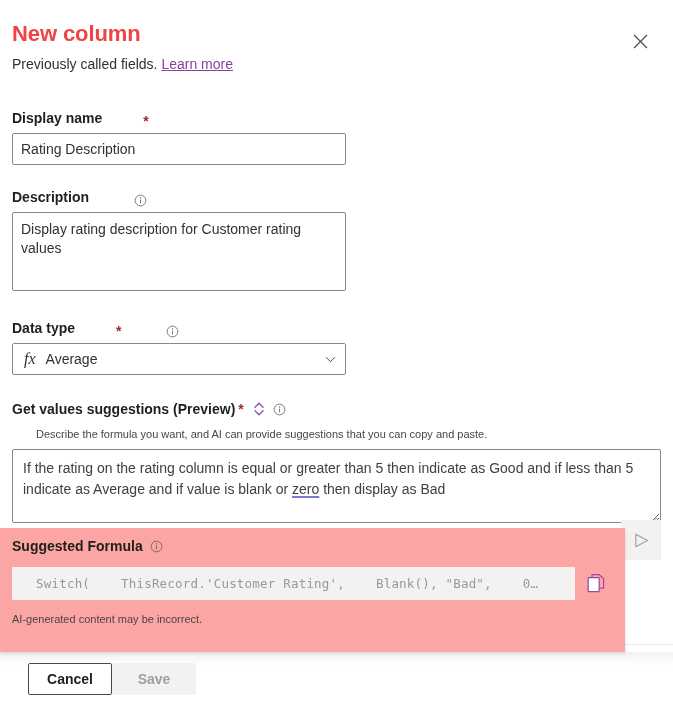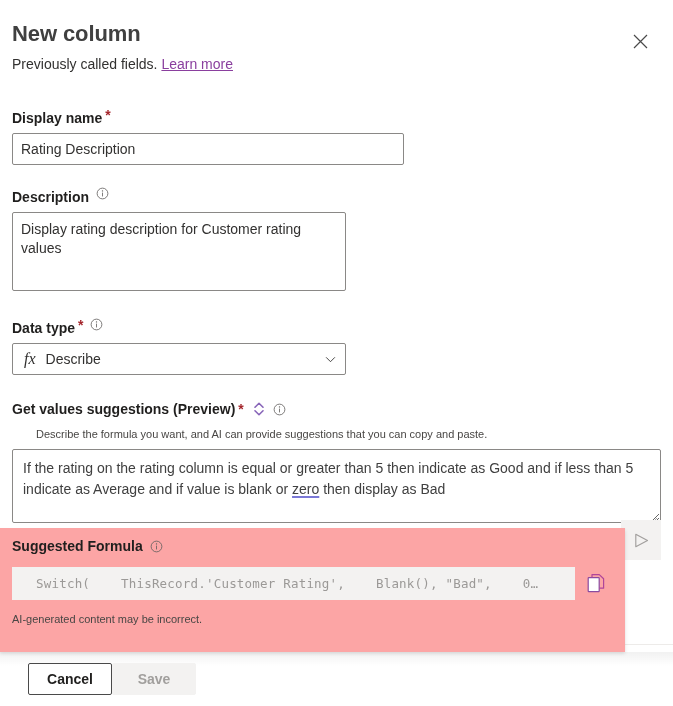--- a/index.html
+++ b/index.html
@@ -29,21 +29,21 @@
   
   .header {
     position: absolute;
     left: 12px;
     top: 20px;
     right: 12px;
   }
   .title {
     font-size: 22px;
     font-weight: 600;
-    color: #404040;
+    color: #ef4444;
     letter-spacing: -0.1px;
     line-height: 28px;
     margin: 0;
   }
   .subtitle {
     margin-top: 6px;
     font-size: 14px;
     color: #323130;
     line-height: 20px;
   }
@@ -72,23 +72,24 @@
     position: absolute;
     left: 12px;
     top: 108px;
     width: 649px;
   }
   .field-label {
     font-size: 14px;
     font-weight: 600;
     color: #201f1e;
     display: flex;
-    align-items: flex-start;
+    align-items: flex-end;
     line-height: 20px;
     margin-bottom: 5px;
+    gap: 38px;
   }
   .req {
     color: #a4262c;
     margin-left: 3px;
     font-weight: 600;
     font-size: 14px;
     line-height: 14px;
   }
   .info-icon {
     margin-left: 7px;
@@ -98,21 +99,21 @@
     cursor: pointer;
   }
   .sparkle-icon {
     margin-left: 8px;
     display: inline-flex;
     align-items: center;
     cursor: pointer;
   }
 
   .text-input {
-    width: 392px;
+    width: 334px;
     height: 32px;
     box-sizing: border-box;
     border: 1px solid #8a8886;
     border-radius: 2px;
     padding: 0 8px;
     font-family: "Liberation Sans", sans-serif;
     font-size: 14px;
     color: #323130;
     background: #ffffff;
     outline: none;
@@ -403,21 +404,21 @@
         <svg width="13" height="13" viewBox="0 0 16 16" aria-hidden="true">
           <circle cx="8" cy="8" r="6.6" fill="none" stroke="#605e5c" stroke-width="1"></circle>
           <circle cx="8" cy="4.8" r="0.85" fill="#605e5c"></circle>
           <path d="M8 6.9 L8 11.6" stroke="#605e5c" stroke-width="1" fill="none"></path>
         </svg>
       </span>
     </div>
     <div class="select-wrap">
       <div class="select-box">
         <span class="fx-glyph">fx</span>
-        <span class="select-value">Describe</span>
+        <span class="select-value">Average</span>
         <span class="chev">
           <svg width="13" height="13" viewBox="0 0 16 16" aria-hidden="true">
             <path d="M2.6 5.3 L8 10.7 L13.4 5.3" stroke="#323130" stroke-width="1.1" fill="none"></path>
           </svg>
         </span>
       </div>
     </div>
 
     <div class="row-gap-2"></div>
 

